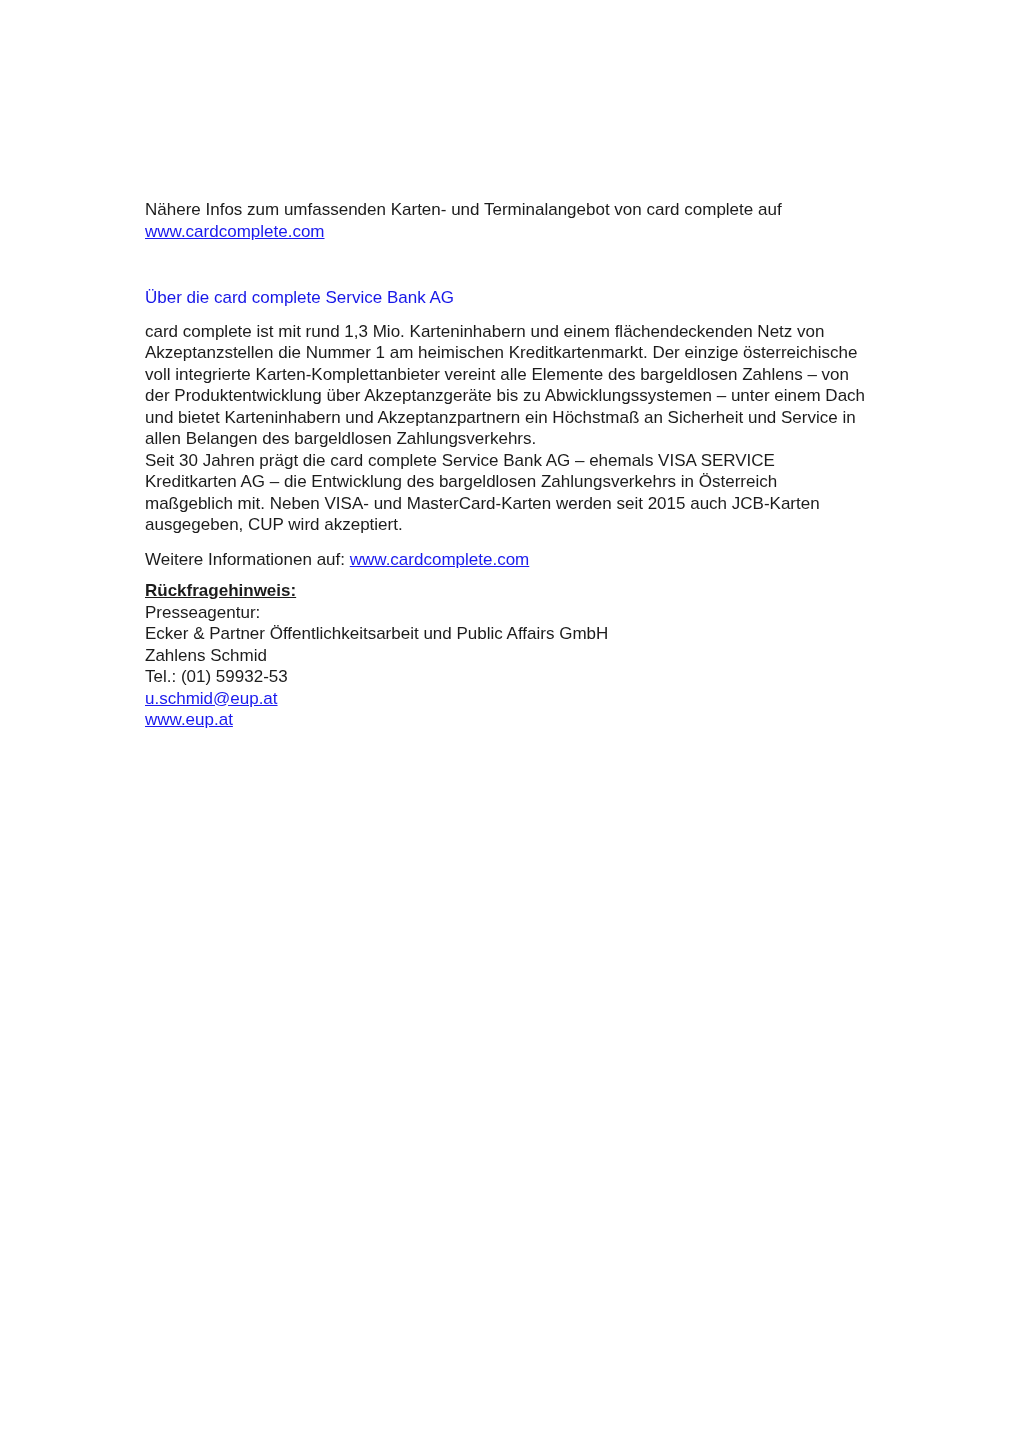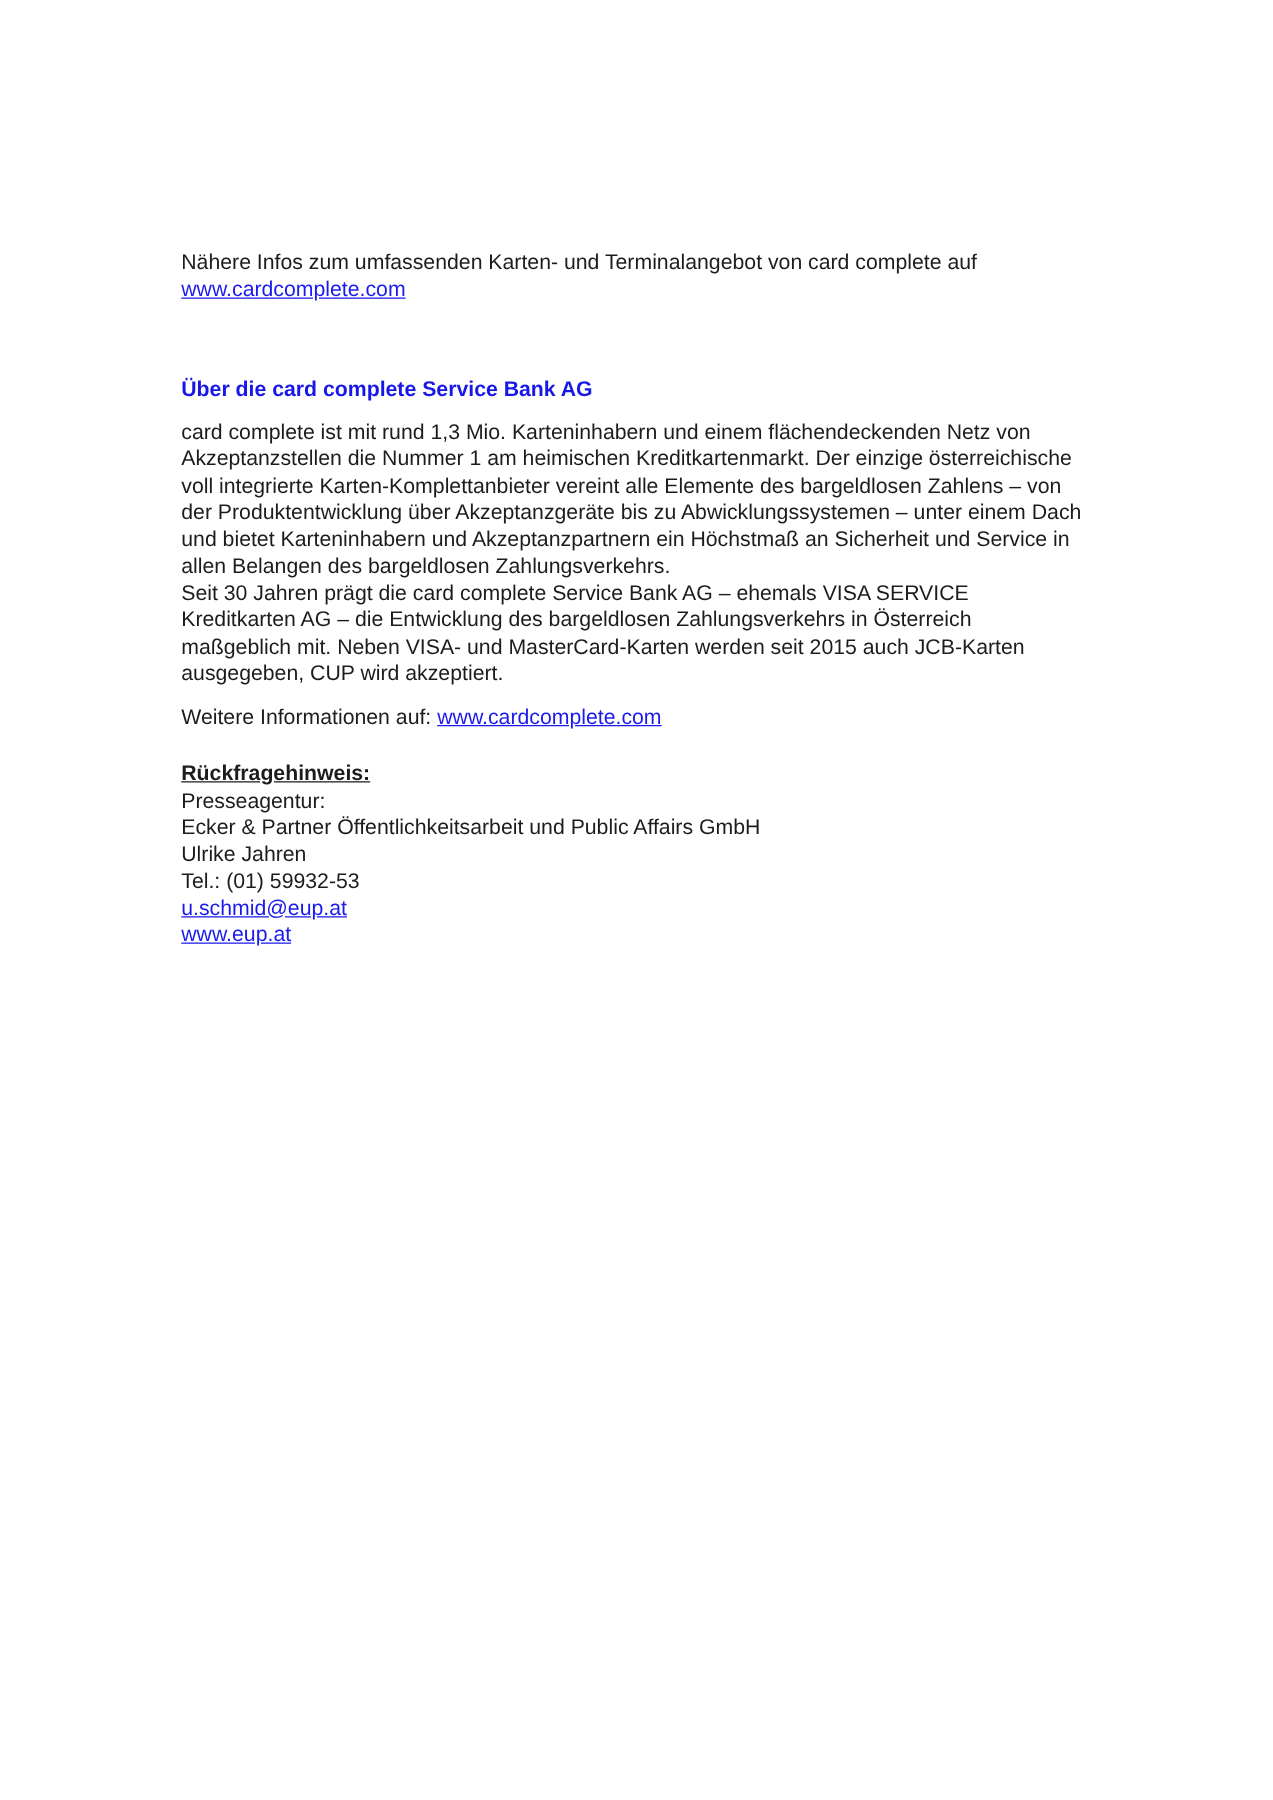--- a/index.html
+++ b/index.html
@@ -25,29 +25,29 @@
     line-height: 21.5px;
     color: #1c1c1c;
   }
   .preline { white-space: pre-line; }
   a.doc-link {
     color: #1a1aee;
     text-decoration: underline;
     cursor: pointer;
   }
   .about-heading {
-    margin-top: 59px;
-    font-weight: bold;
+    margin-top: 45px;
+    font-weight: normal;
     color: #1717e8;
   }
   .para1 { margin-top: 12px; }
   .para2 { }
   .more-info { margin-top: 13px; }
   .contact-heading {
-    margin-top: 24px;
+    margin-top: 10px;
     font-weight: bold;
     text-decoration: underline;
     color: #1c1c1c;
   }
   .contact-line { }
   .contact-link-line { }
   .footer {
     position: absolute;
     left: 145px;
     top: 1358px;
@@ -85,21 +85,21 @@
 ausgegeben, CUP wird akzeptiert.</div>
 
     <div class="more-info">
       <span>Weitere Informationen auf: </span><a class="doc-link">www.cardcomplete.com</a>
     </div>
 
     <div class="contact-heading">Rückfragehinweis:</div>
 
     <div class="contact-line">Presseagentur:</div>
     <div class="contact-line">Ecker &amp; Partner Öffentlichkeitsarbeit und Public Affairs GmbH</div>
-    <div class="contact-line">Ulrike Jahren</div>
+    <div class="contact-line">Zahlens Schmid</div>
     <div class="contact-line">Tel.: (01) 59932-53</div>
 
     <div class="contact-link-line">
       <a class="doc-link">u.schmid@eup.at</a>
     </div>
     <div class="contact-link-line">
       <a class="doc-link">www.eup.at</a>
     </div>
 
   </div>

